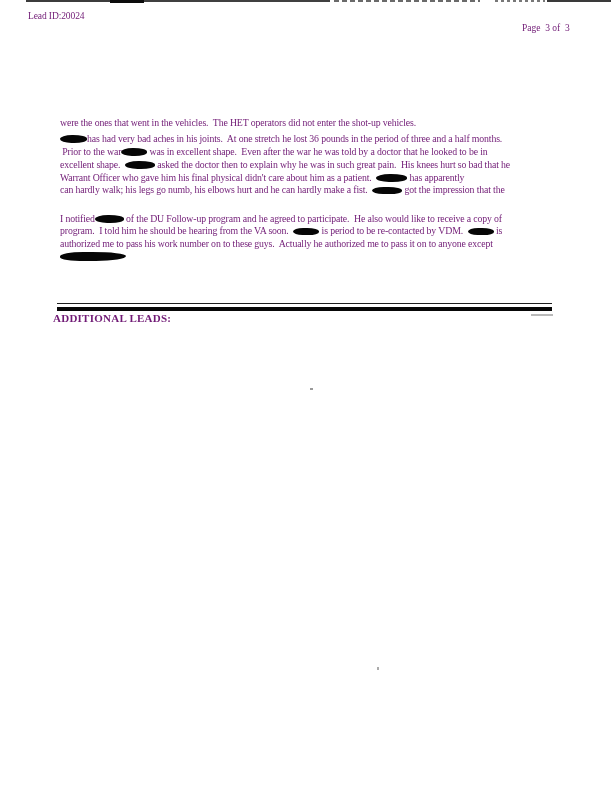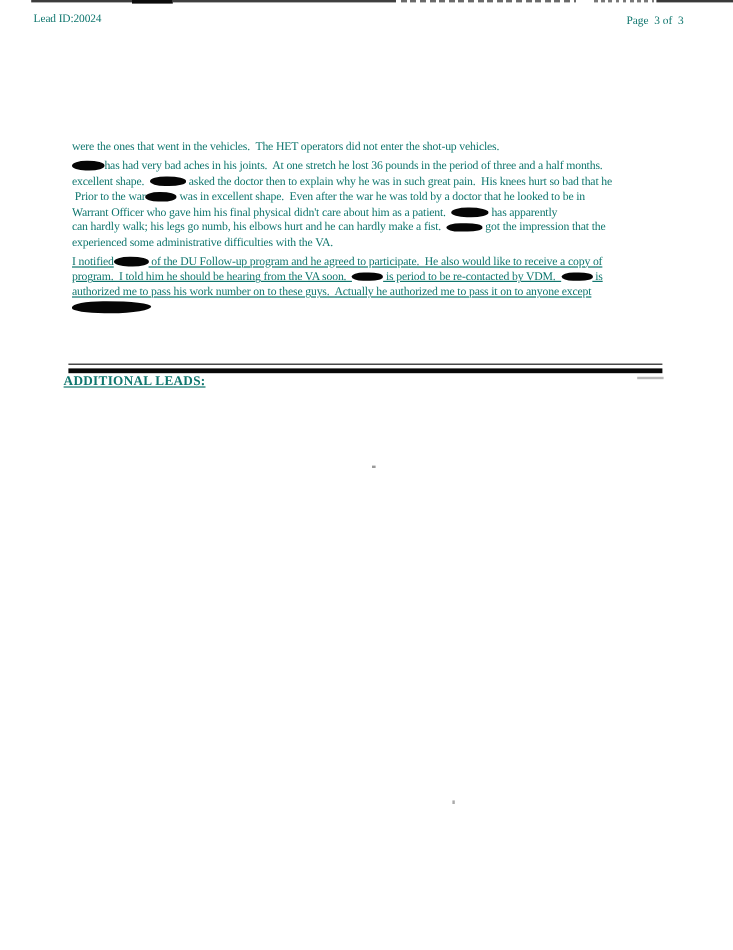--- a/index.html
+++ b/index.html
@@ -1,50 +1,50 @@
 <!DOCTYPE html>
 <html><head>
 <meta charset="utf-8">
 <style>
   html,body { margin:0; padding:0; background:#fff; }
   .page {
     position:relative; width:611px; height:792px; background:#ffffff;
-    font-family:"Liberation Serif", serif; color:#0f766e; overflow:hidden;
+    font-family:"Liberation Serif", serif; color:#701a75; overflow:hidden;
   }
   
   .edge-seg { position:absolute; top:0; }
   .edge-a { left:26px; width:84px; height:2px; background:#3c3c3c; }
   .edge-b { left:110px; width:34px; height:3px; background:#0c0c0c; }
   .edge-c { left:144px; width:186px; height:2px; background:#404040; }
   .edge-d { left:334px; width:146px; height:1.6px;
             background:repeating-linear-gradient(90deg,#6a6a6a 0 5px,#fff 5px 8px); }
   .edge-e { left:495px; width:50px; height:1.6px;
             background:repeating-linear-gradient(90deg,#787878 0 3px,#fff 3px 6px); }
   .edge-f { left:547px; width:64px; height:2.2px; background:#3a3a3a; }
 
   .hdr-left { position:absolute; left:28px; top:11px; font-size:9.5px; letter-spacing:-0.1px; }
-  .hdr-right { position:absolute; left:522px; top:13px; font-size:9.5px; white-space:pre; }
+  .hdr-right { position:absolute; left:522px; top:23px; font-size:9.5px; white-space:pre; }
 
   .doc-body { position:absolute; left:0; top:0; width:611px; }
   .para { position:absolute; left:60px; width:500px; }
   .line { white-space:pre; font-size:9.8px; letter-spacing:-0.14px;
           line-height:12.85px; height:12.85px; }
   .redact {
     display:inline-block; background:#060606; height:7.6px;
     border-radius:48% 55% 50% 45% / 58% 52% 48% 55%;
     vertical-align:-1px;
   }
   .redact.big { height:9.5px; border-radius:40% 58% 52% 42% / 55% 48% 60% 45%; }
 
   .rule-thin  { position:absolute; left:57px; width:495px; top:303.2px; height:1.3px; background:#1f1f1f; }
   .rule-thick { position:absolute; left:57px; width:495px; top:307px; height:3.8px; background:#080808; }
   .rule-smudge{ position:absolute; left:531px; width:22px; top:314px; height:2px; background:#b9b9b9; }
   .leads-heading {
     position:absolute; left:53px; top:311.5px; font-size:11px; font-weight:bold;
-    letter-spacing:0.25px; white-space:pre;text-decoration:underline;
+    letter-spacing:0.25px; white-space:pre;
   }
   .speck { position:absolute; background:#9a9a9a; }
   .speck-1 { left:310px; top:388px; width:3px; height:2px; }
   .speck-2 { left:377px; top:667px; width:2px; height:3px; background:#ababab; }
 </style>
 </head>
 <body>
 
 <div class="page">
 
@@ -57,27 +57,26 @@
 
   <div class="hdr-left">Lead ID:20024</div>
   <div class="hdr-right">Page  3 of  3</div>
 
   <div class="doc-body">
       <div class="para" style="top: 117px;">
         <div class="line"><span>were the ones that went in the vehicles.  The HET operators did not enter the shot-up vehicles.</span></div>
       </div>
       <div class="para" style="top: 133px;">
         <div class="line"><span class="redact" style="width: 27px;"></span><span>has had very bad aches in his joints.  At one stretch he lost 36 pounds in the period of three and a half months.</span></div>
+        <div class="line"><span> Prior to the war</span><span class="redact" style="width: 26px;"></span><span> was in excellent shape.  Even after the war he was told by a doctor that he looked to be in</span></div>
         <div class="line"><span>excellent shape.  </span><span class="redact" style="width: 30px;"></span><span> asked the doctor then to explain why he was in such great pain.  His knees hurt so bad that he</span></div>
-        <div class="line"><span> Prior to the war</span><span class="redact" style="width: 26px;"></span><span> was in excellent shape.  Even after the war he was told by a doctor that he looked to be in</span></div>
         <div class="line"><span>Warrant Officer who gave him his final physical didn't care about him as a patient.  </span><span class="redact" style="width: 31px;"></span><span> has apparently</span></div>
         <div class="line"><span>can hardly walk; his legs go numb, his elbows hurt and he can hardly make a fist.  </span><span class="redact" style="width: 30px;"></span><span> got the impression that the</span></div>
-        <div class="line"><span>experienced some administrative difficulties with the VA.</span></div>
       </div>
-      <div class="para" style="top: 212.5px; text-decoration: underline;">
+      <div class="para" style="top: 212.5px;">
         <div class="line"><span>I notified</span><span class="redact" style="width: 29px;"></span><span> of the DU Follow-up program and he agreed to participate.  He also would like to receive a copy of</span></div>
         <div class="line"><span>program.  I told him he should be hearing from the VA soon.  </span><span class="redact" style="width: 26px;"></span><span> is period to be re-contacted by VDM.  </span><span class="redact" style="width: 26px;"></span><span> is</span></div>
         <div class="line"><span>authorized me to pass his work number on to these guys.  Actually he authorized me to pass it on to anyone except</span></div>
         <div class="line"><span class="redact big" style="width: 66px;"></span></div>
       </div>
     </div>
 
   <div class="rule-thin"></div>
   <div class="rule-thick"></div>
   <div class="rule-smudge"></div>

